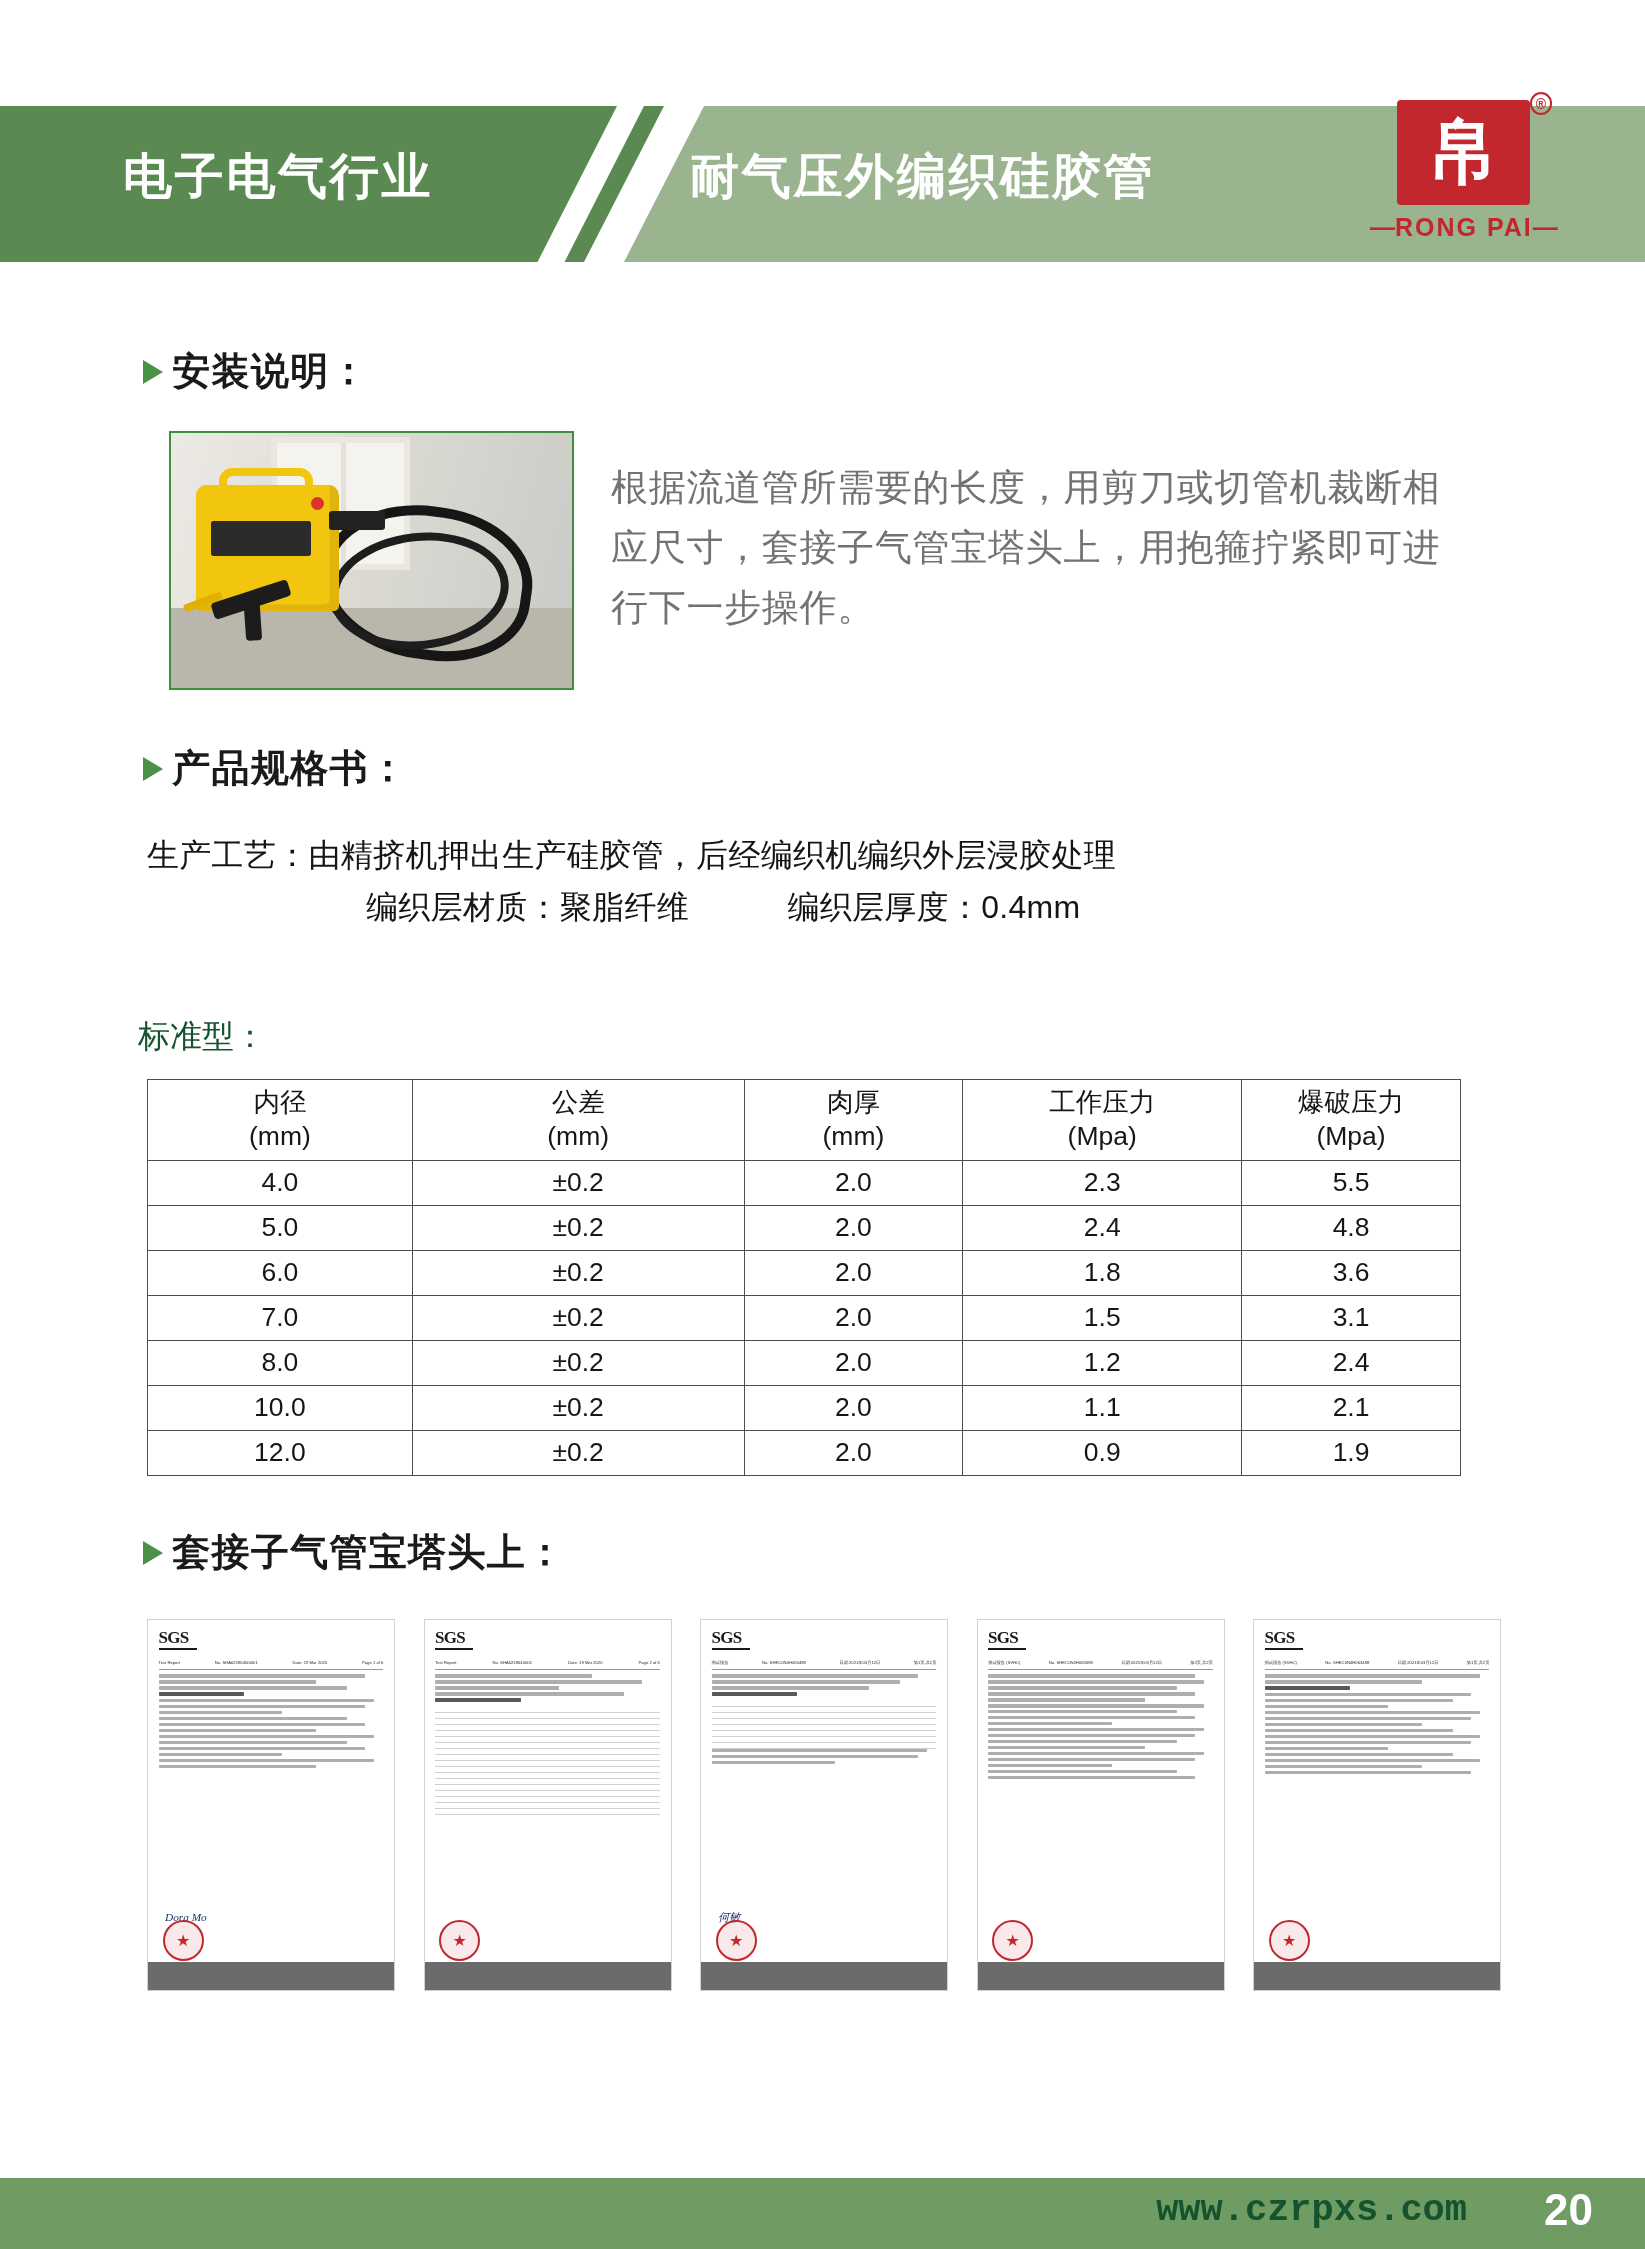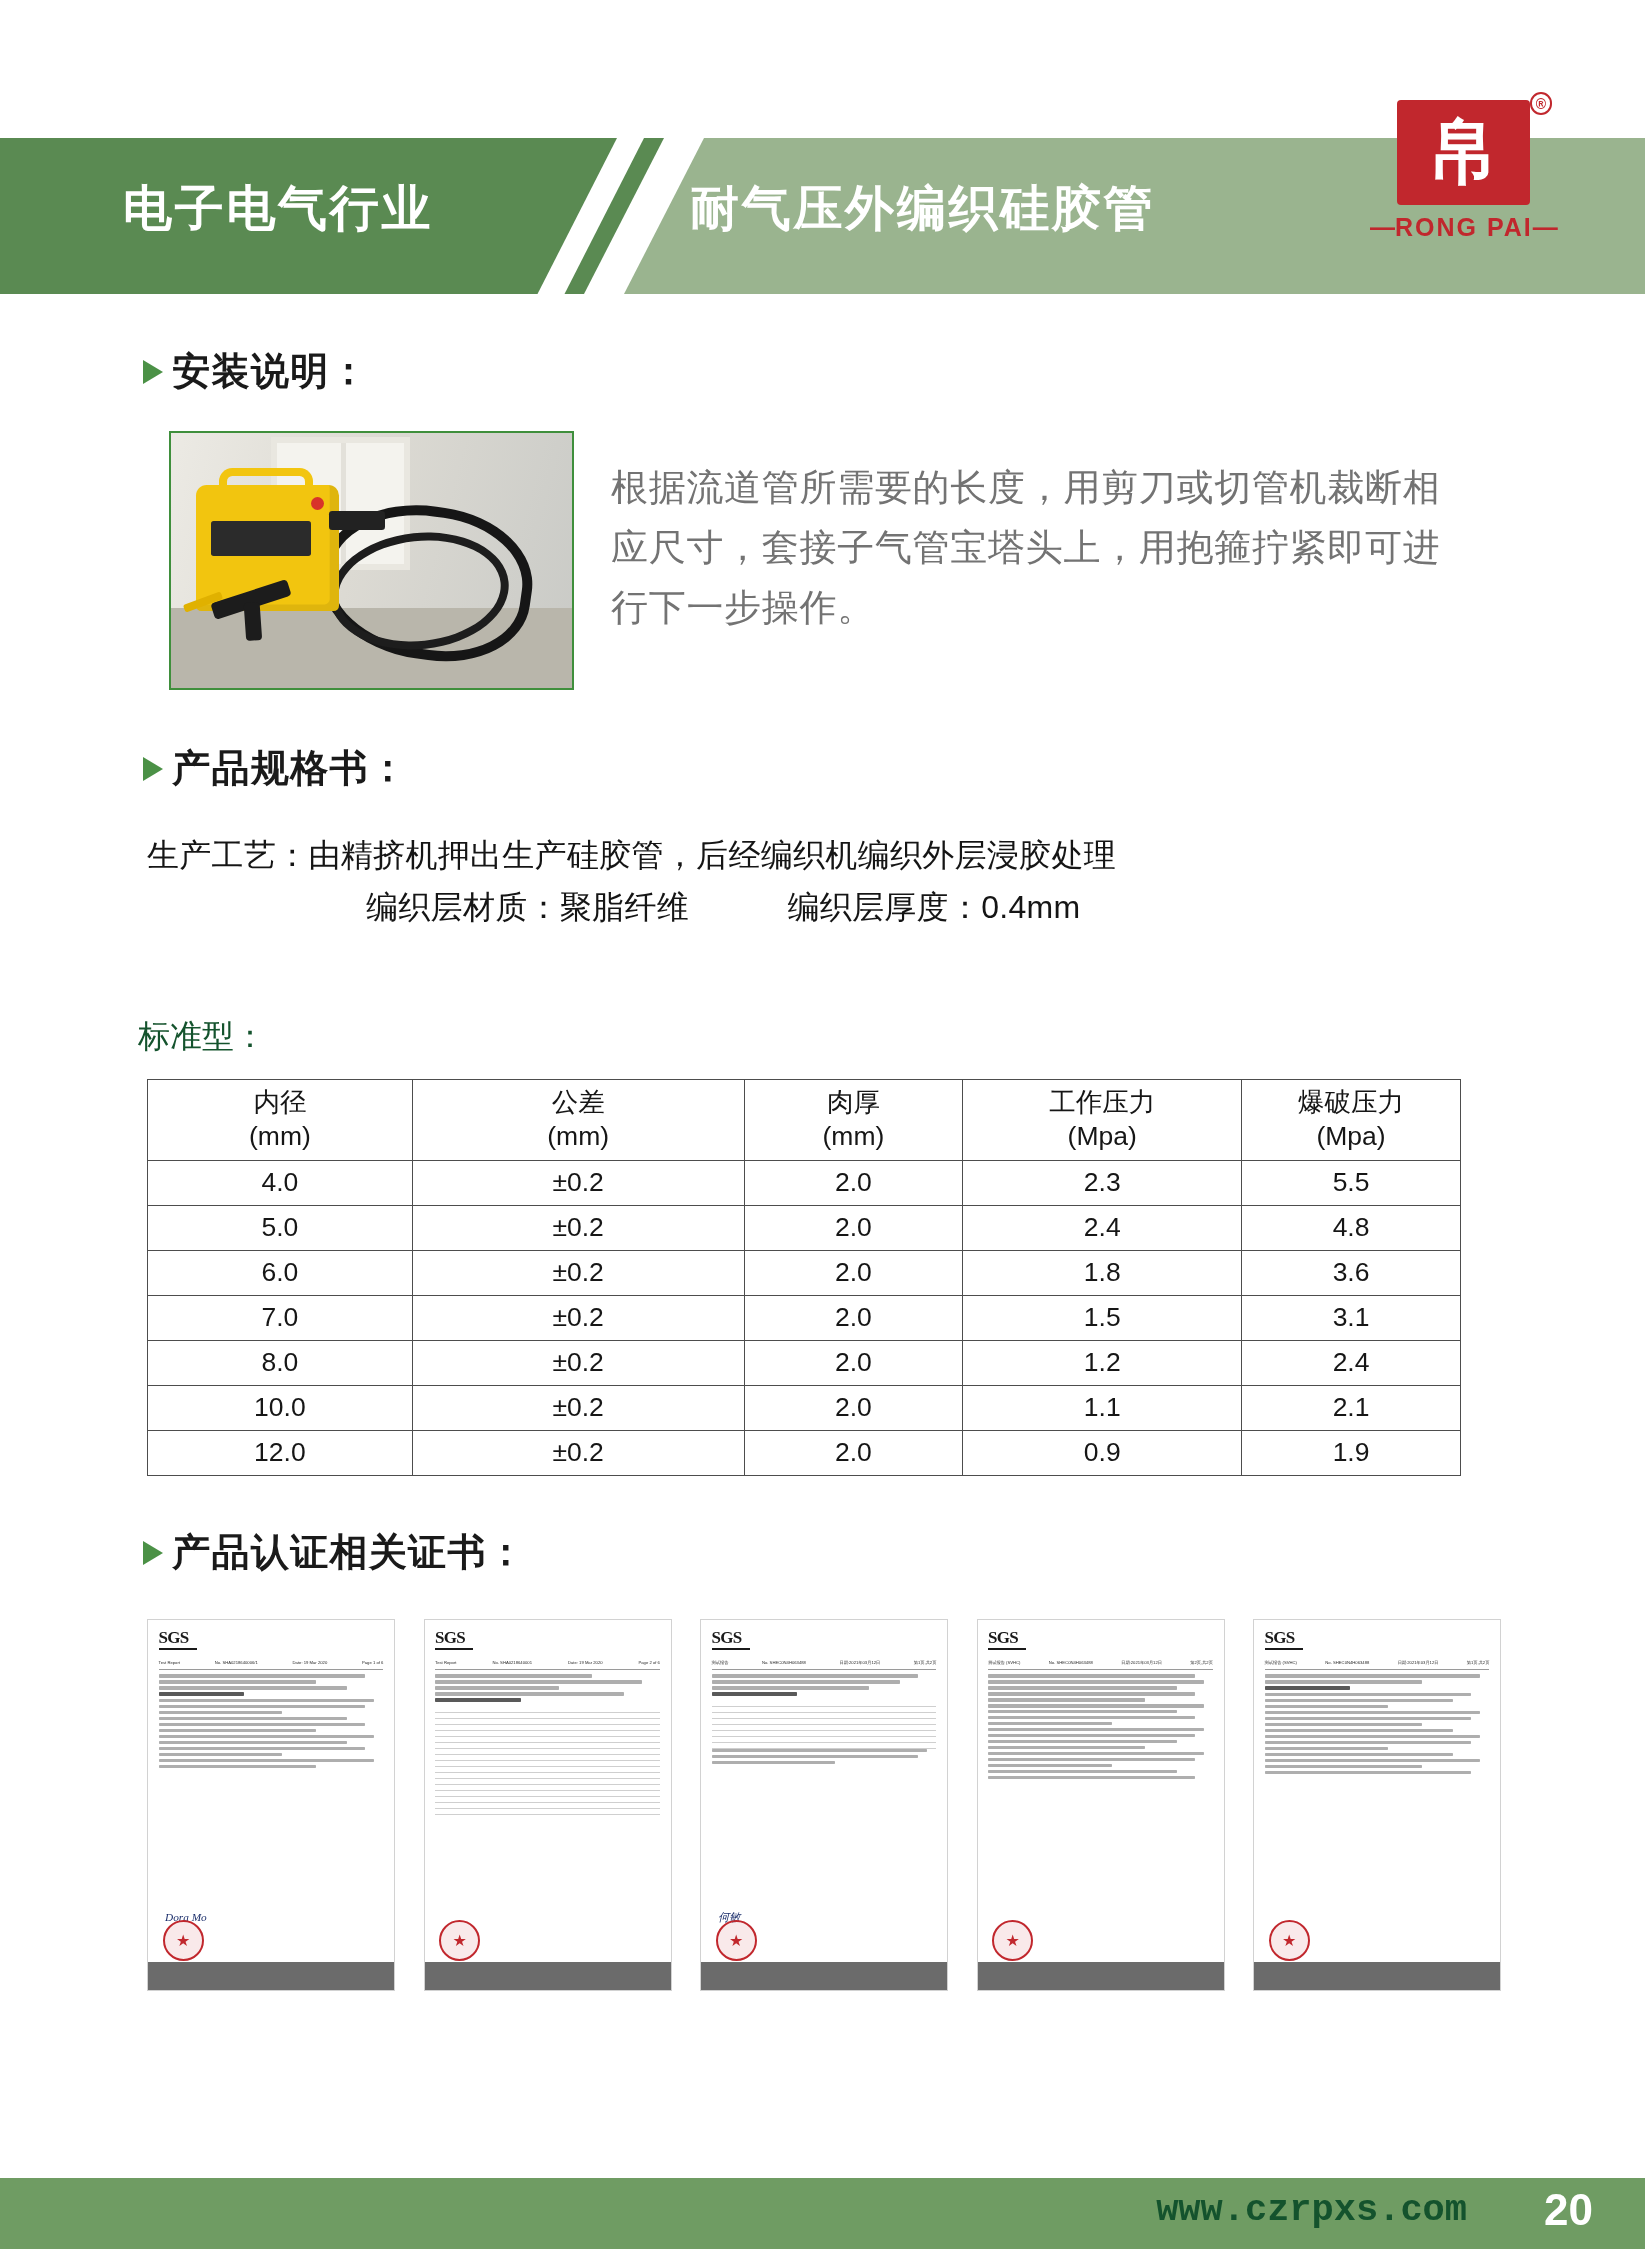--- a/index.html
+++ b/index.html
@@ -17,21 +17,20 @@
     background: #ffffff;
   }
 
   
   .header {
     position: absolute;
     top: 106px;
     left: 0;
     width: 1548px;
     height: 156px;
-    margin-top: 32px;
   }
   .hdr-dark {
     position: absolute;
     top: 0; left: 0;
     width: 664px;
     height: 156px;
     background: #5a8a52;
     clip-path: polygon(0 0, 664px 0, 584px 156px, 0 156px);
   }
   .hdr-light {
@@ -593,21 +592,21 @@
         <td>±0.2</td>
         <td>2.0</td>
         <td>0.9</td>
         <td>1.9</td>
       </tr>
     </tbody>
   </table>
 
   <div class="sec-head" id="cert-head">
     <span class="tri"></span>
-    <span class="sec-title">产品认证相关证书：</span>
+    <span class="sec-title">套接子气管宝塔头上：</span>
   </div>
 
   <div class="cert-row">
 
     <div class="cert">
       <div class="cert-top">
         <div>
           <div class="sgs">SGS</div>
           <div class="sgs-bar"></div>
         </div>

